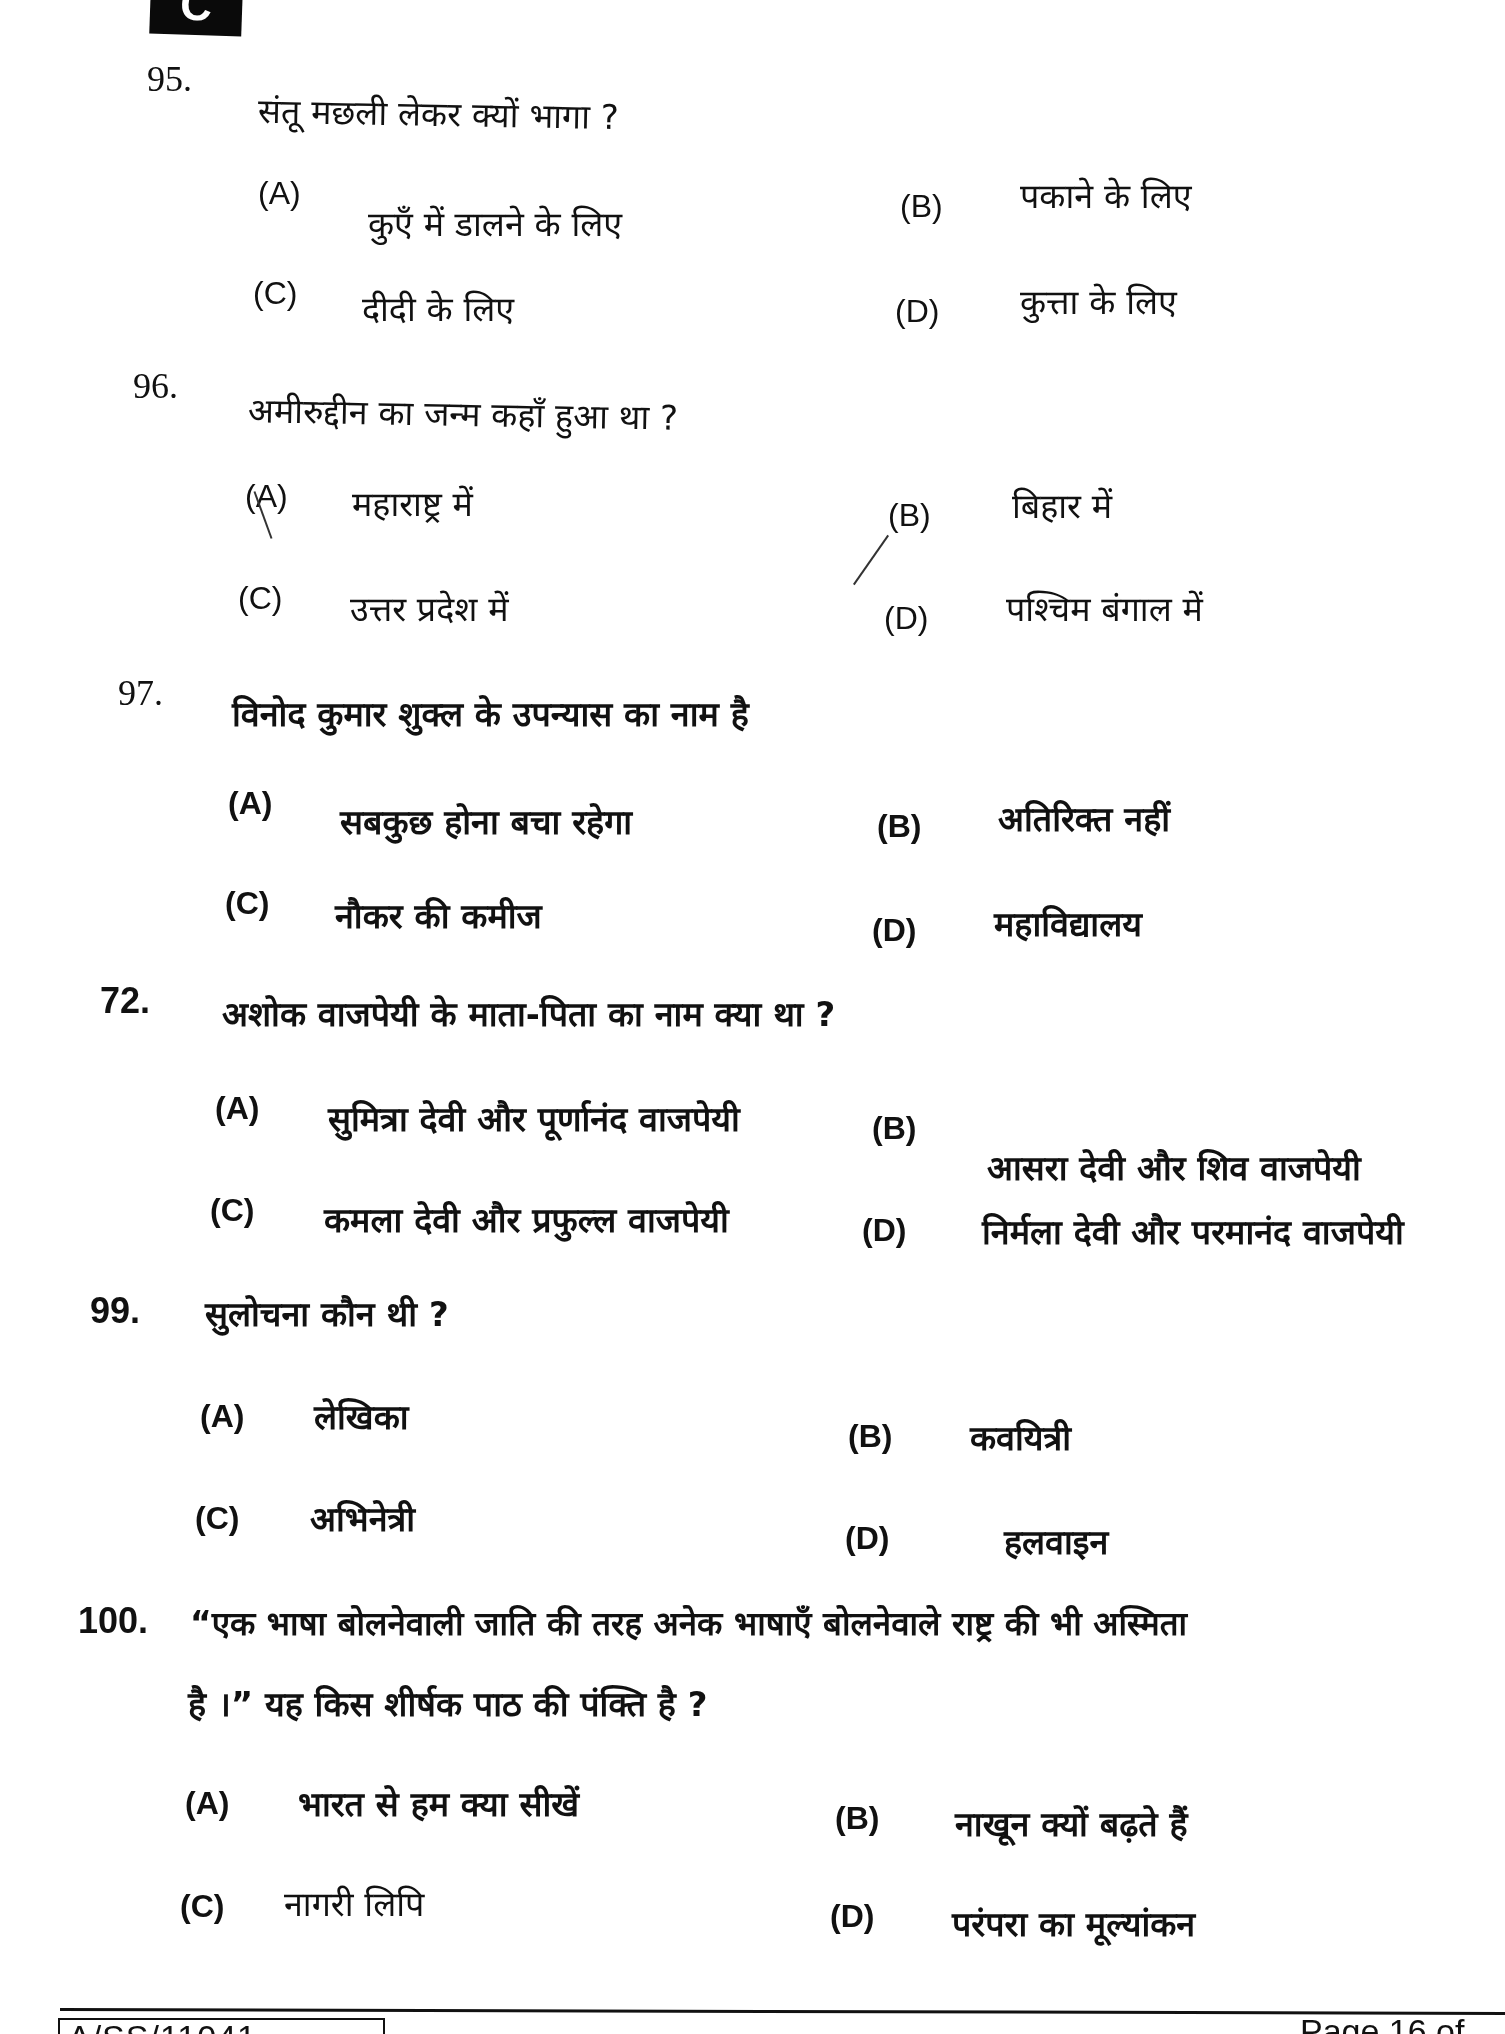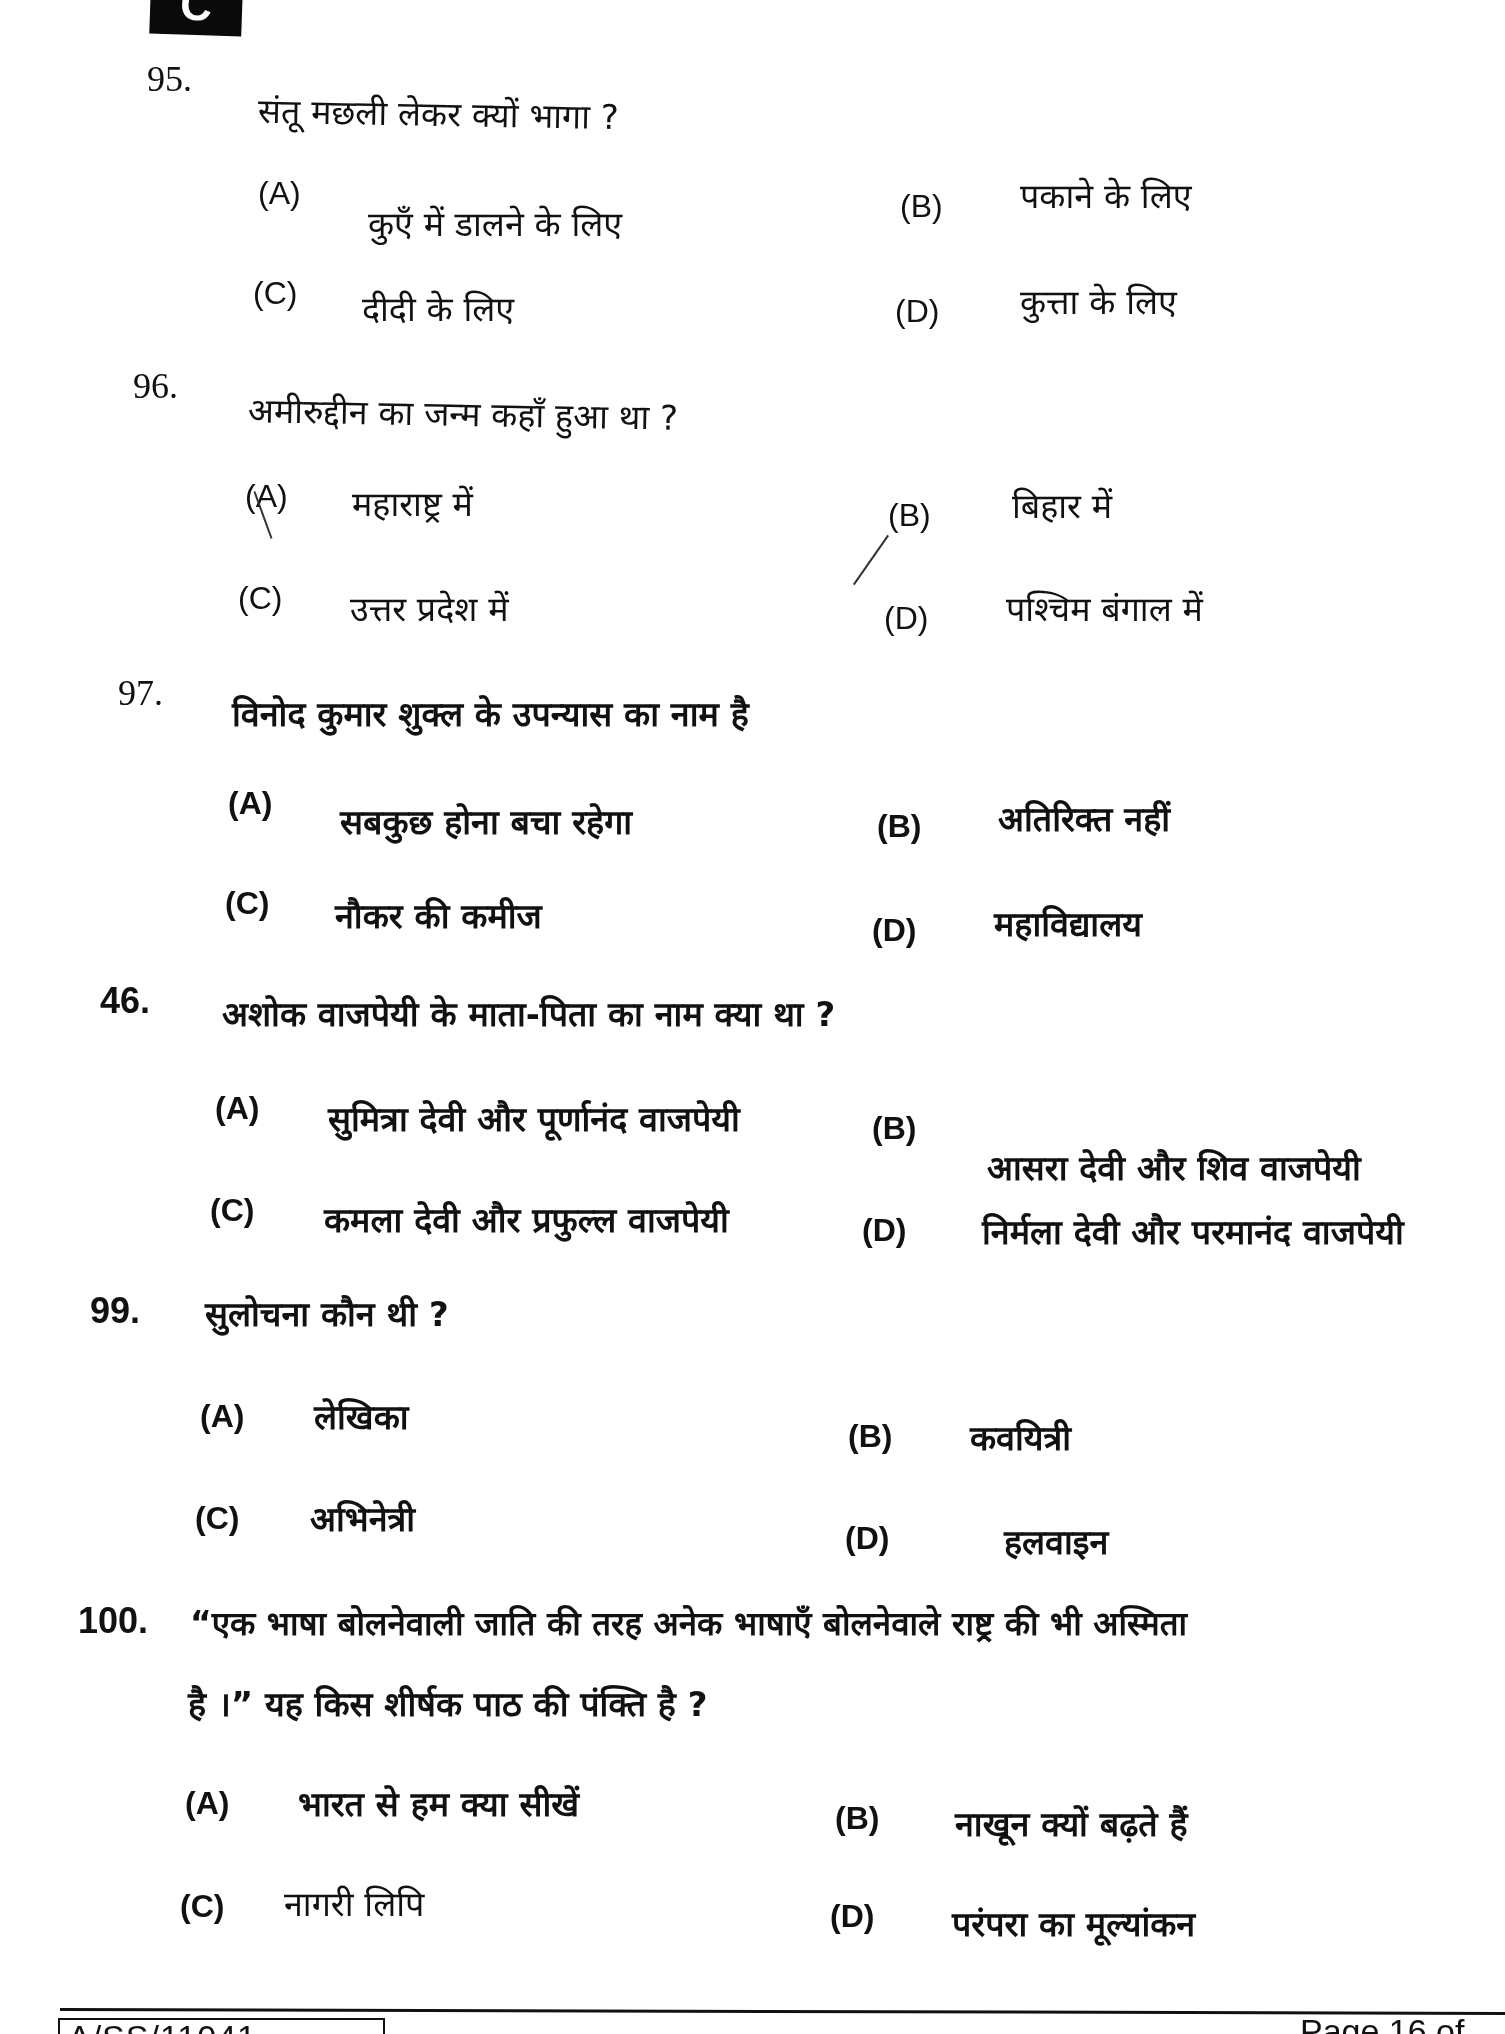--- a/index.html
+++ b/index.html
@@ -76,21 +76,21 @@
   <span class="abs otext" style="left:340px;top:790px;font-weight:bold;margin-top:8px;">सबकुछ होना बचा रहेगा</span>
   <span class="abs olabel" style="left:877px;top:808px;font-weight:bold;">(B)</span>
   <span class="abs otext" style="left:998px;top:795px;font-weight:bold;">अतिरिक्त नहीं</span>
   <span class="abs olabel" style="left:225px;top:885px;font-weight:bold;">(C)</span>
   <span class="abs otext" style="left:335px;top:892px;font-weight:bold;">नौकर की कमीज</span>
   <span class="abs olabel" style="left:872px;top:912px;font-weight:bold;">(D)</span>
   <span class="abs otext" style="left:994px;top:900px;font-weight:bold;">महाविद्यालय</span>
 </div>
 
 <div>
-  <span class="abs qnum" style="left:100px;top:980px;font-family:'Liberation Sans',sans-serif;font-weight:bold;">46.</span>
+  <span class="abs qnum" style="left:100px;top:980px;font-family:'Liberation Sans',sans-serif;font-weight:bold;">72.</span>
   <span class="abs qtext" style="left:222px;top:990px;font-weight:bold;">अशोक वाजपेयी के माता-पिता का नाम क्या था ?</span>
   <span class="abs olabel" style="left:215px;top:1090px;font-weight:bold;">(A)</span>
   <span class="abs otext" style="left:328px;top:1095px;font-weight:bold;">सुमित्रा देवी और पूर्णानंद वाजपेयी</span>
   <span class="abs olabel" style="left:872px;top:1110px;font-weight:bold;">(B)</span>
   <span class="abs otext" style="left:987px;top:1144px;font-weight:bold;">आसरा देवी और शिव वाजपेयी</span>
   <span class="abs olabel" style="left:210px;top:1192px;font-weight:bold;">(C)</span>
   <span class="abs otext" style="left:324px;top:1196px;font-weight:bold;">कमला देवी और प्रफुल्ल वाजपेयी</span>
   <span class="abs olabel" style="left:862px;top:1212px;font-weight:bold;">(D)</span>
   <span class="abs otext" style="left:982px;top:1208px;font-weight:bold;">निर्मला देवी और परमानंद वाजपेयी</span>
 </div>

